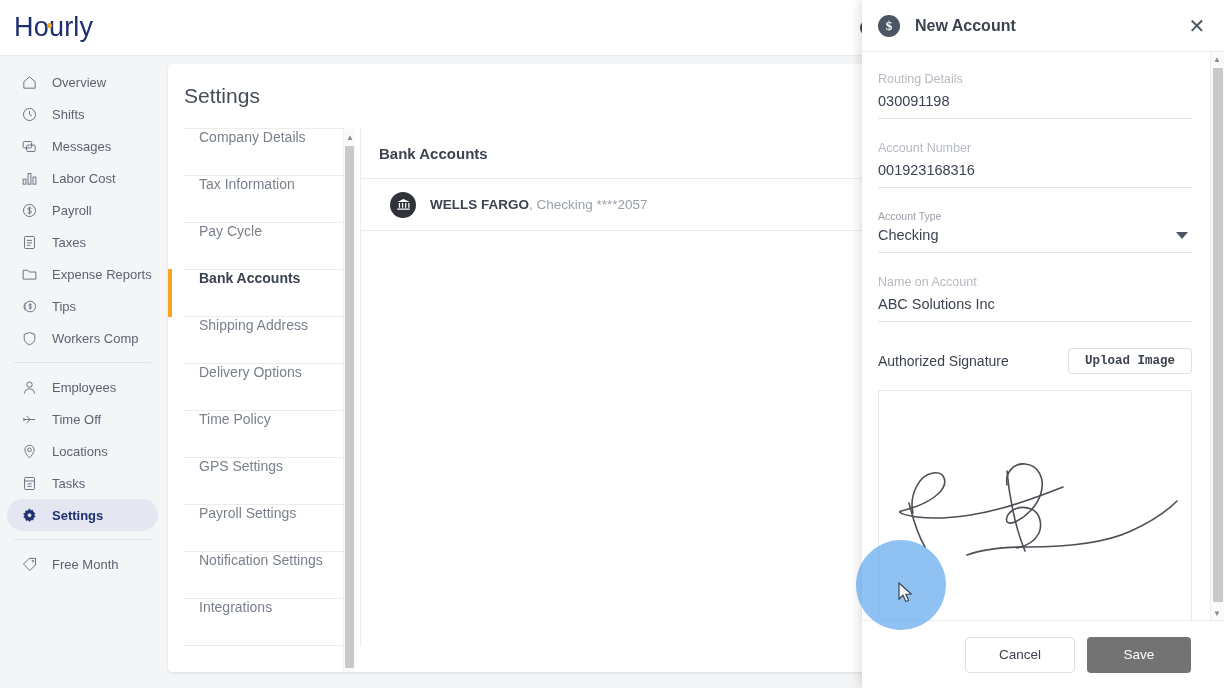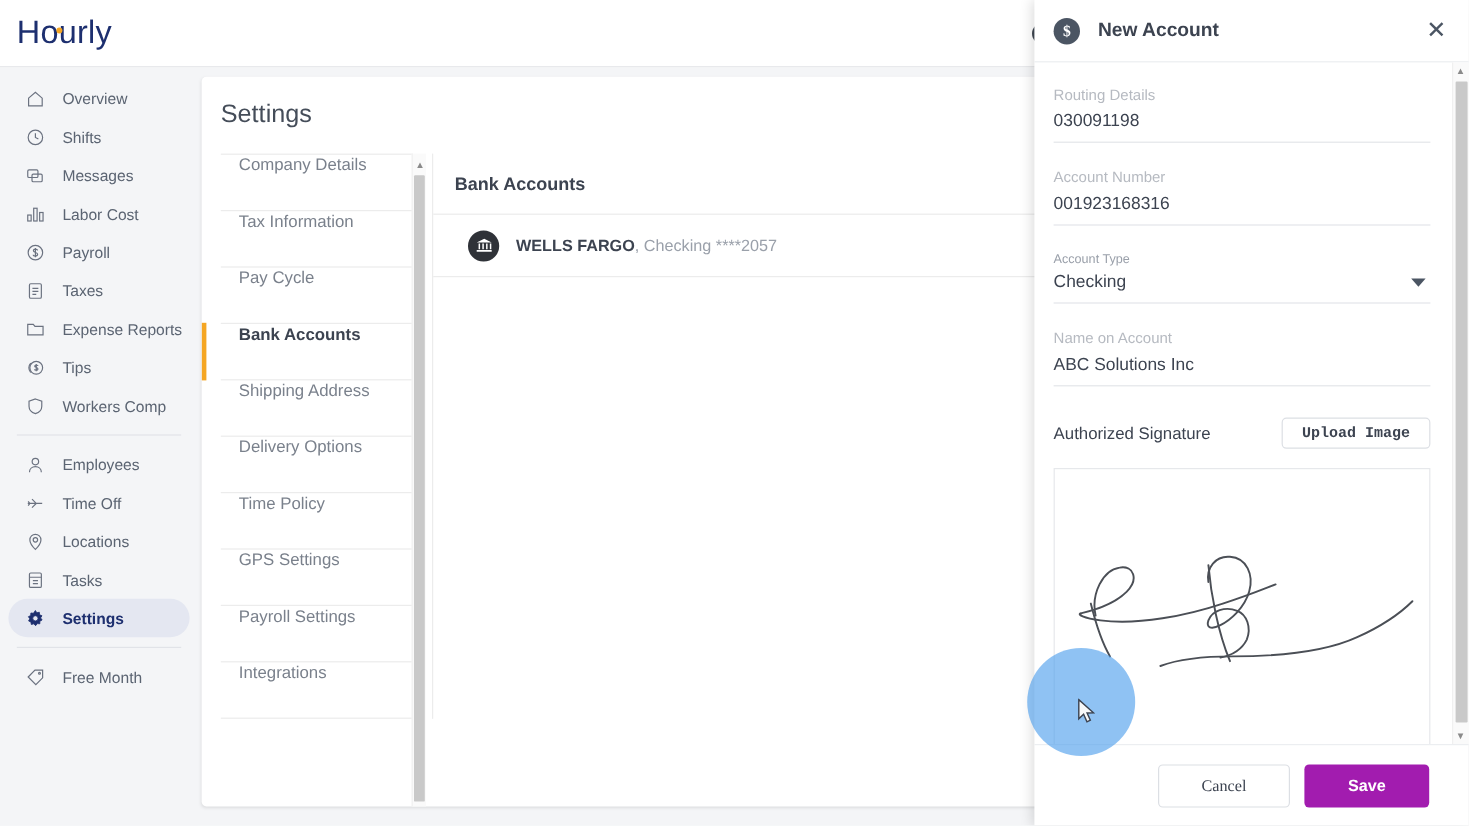--- a/index.html
+++ b/index.html
@@ -174,25 +174,25 @@
   }
   .cursor-arrow { position: absolute; left: 898px; top: 582px; z-index: 10; }
 
   .drawer-foot {
     flex: 0 0 68px; border-top: 1px solid #eceef1;
     display: flex; align-items: center; justify-content: flex-end;
     gap: 12px; padding-right: 33px;
   }
   .btn-cancel {
     width: 110px; height: 36px; border: 1px solid #dcdfe4; border-radius: 4px;
-    background: #fff; color: #3c4350; font-size: 13.5px; cursor: pointer; font-family: Liberation Serif, serif;
+    background: #fff; color: #3c4350; font-size: 13.5px; cursor: pointer;
   }
   .btn-save {
     width: 104px; height: 36px; border: none; border-radius: 4px;
-    background: #a21caf; color: #fff; font-size: 13.5px; font-weight: bold;
+    background: #737373; color: #fff; font-size: 13.5px; font-weight: normal;
     cursor: pointer;
   }
   .drawer-scroll {
     position: absolute; right: 0; top: 52px; width: 14px; height: 568px;
     background: #fafafa; border-left: 1px solid #f0f0f0; z-index: 6;
   }
   .drawer-scroll .thumb {
     position: absolute; top: 16px; left: 2px; width: 10px; height: 534px;
     background: #c9c9c9; border-radius: 1px;
   }
@@ -393,20 +393,23 @@
             <span>Delivery Options</span>
           </div>
         <div class="menu-item">
             <span>Time Policy</span>
           </div>
         <div class="menu-item">
             <span>GPS Settings</span>
           </div>
         <div class="menu-item">
             <span>Payroll Settings</span>
+          </div>
+        <div class="menu-item">
+            <span>Notification Settings</span>
           </div>
         <div class="menu-item">
             <span>Integrations</span>
           </div>
       </div>
 
       <div class="menu-scroll">
         <div class="sb-arrow" style="top:2px">▲</div>
         <div class="thumb"></div>
       </div>

